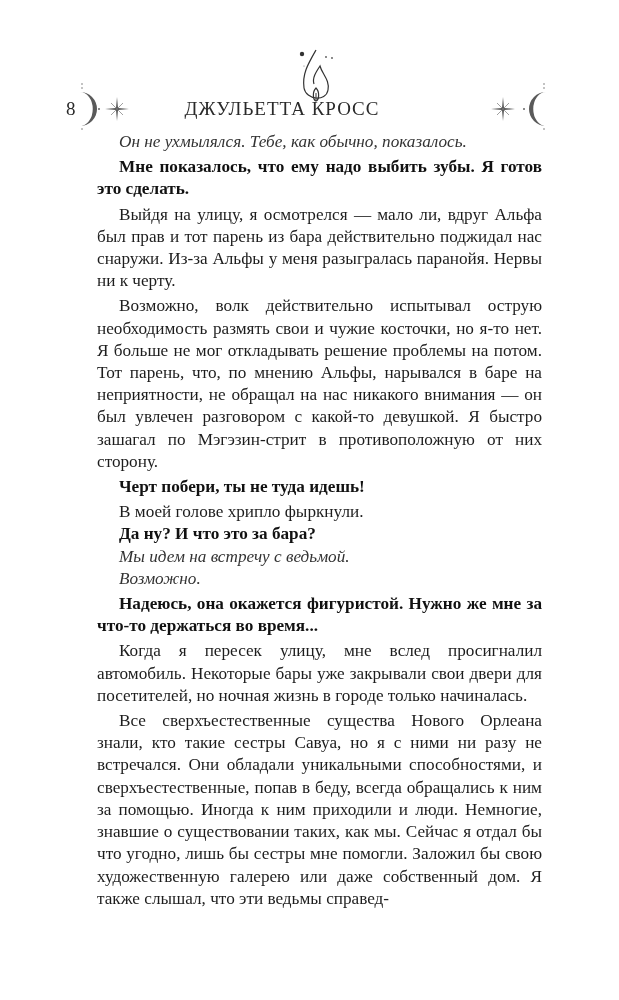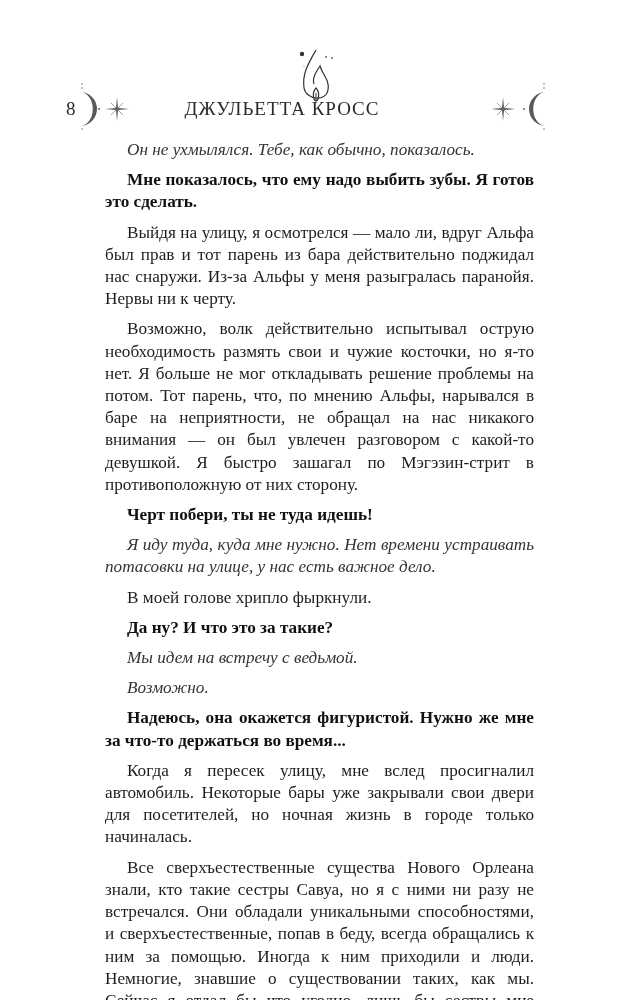--- a/index.html
+++ b/index.html
@@ -4,21 +4,21 @@
   <style>
     html, body { margin: 0; padding: 0; background: #ffffff; }
     body { width: 619px; height: 1000px; position: relative; overflow: hidden; color: #1d1d1d; }
     .header { position: absolute; left: 0; top: 0; width: 619px; height: 130px; }
     .flame { position: absolute; left: 296px; top: 48px; width: 40px; height: 58px; }
     .page-number { position: absolute; left: 66px; top: 98px; font-family: "Liberation Serif", serif; font-size: 19px; color: #2a2a2a; }
     .moon-left { position: absolute; left: 70px; top: 80px; width: 60px; height: 50px; }
     .moon-right { position: absolute; left: 488px; top: 80px; width: 70px; height: 50px; }
     .running-title { position: absolute; left: 0; width: 564px; top: 98px; text-align: center; font-family: "Liberation Serif", serif; font-size: 19px; letter-spacing: 1px; color: #2a2a2a; }
     .text { position: absolute; left: 97px; top: 131px; width: 445px; font-family: "Liberation Serif", serif; font-size: 17.2px; line-height: 22.2px; }
-    .p { margin: 8px; text-indent: 22px; text-align: justify; text-align-last: left; }
+    .p { margin: 0; text-indent: 22px; text-align: justify; text-align-last: left; }
     .p.i { font-style: italic; color: #333; }
     .p.b { font-weight: bold; color: #111; }
     .p.gap { margin-top: 3px; }
   </style>
 </head>
 <body>
 
 <div class="header">
   <svg class="flame" viewBox="0 0 40 58">
     <circle cx="6" cy="6" r="2.2" fill="#333"></circle>
@@ -57,21 +57,20 @@
     <circle cx="56" cy="49" r="0.8" fill="#777"></circle>
   </svg>
 </div>
 
 <div class="text">
   <p class="p i">Он не ухмылялся. Тебе, как обычно, показалось.</p>
   <p class="p b gap">Мне показалось, что ему надо выбить зубы. Я готов это сделать.</p>
   <p class="p gap">Выйдя на улицу, я осмотрелся — мало ли, вдруг Альфа был прав и тот парень из бара действительно поджидал нас снаружи. Из-за Альфы у меня разыгралась паранойя. Нервы ни к черту.</p>
   <p class="p gap">Возможно, волк действительно испытывал острую необходимость размять свои и чужие косточки, но я-то нет. Я больше не мог откладывать решение проблемы на потом. Тот парень, что, по мнению Альфы, нарывался в баре на неприятности, не обращал на нас никакого внимания — он был увлечен разговором с какой-то девушкой. Я быстро зашагал по Мэгэзин-стрит в противоположную от них сторону.</p>
   <p class="p b gap">Черт побери, ты не туда идешь!</p>
-  <p class="p i">Я иду туда, куда мне нужно. Нет времени устраивать потасовки на улице, у нас есть важное дело.</p>
   <p class="p gap">В моей голове хрипло фыркнули.</p>
-  <p class="p b">Да ну? И что это за такие?</p>
+  <p class="p b">Да ну? И что это за бара?</p>
   <p class="p i">Мы идем на встречу с ведьмой.</p>
   <p class="p i">Возможно.</p>
   <p class="p b gap">Надеюсь, она окажется фигуристой. Нужно же мне за что-то держаться во время...</p>
   <p class="p gap">Когда я пересек улицу, мне вслед просигналил автомобиль. Некоторые бары уже закрывали свои двери для посетителей, но ночная жизнь в городе только начиналась.</p>
   <p class="p gap">Все сверхъестественные существа Нового Орлеана знали, кто такие сестры Савуа, но я с ними ни разу не встречался. Они обладали уникальными способностями, и сверхъестественные, попав в беду, всегда обращались к ним за помощью. Иногда к ним приходили и люди. Немногие, знавшие о существовании таких, как мы. Сейчас я отдал бы что угодно, лишь бы сестры мне помогли. Заложил бы свою художественную галерею или даже собственный дом. Я также слышал, что эти ведьмы справед-</p>
 </div>
 
 </body></html>

